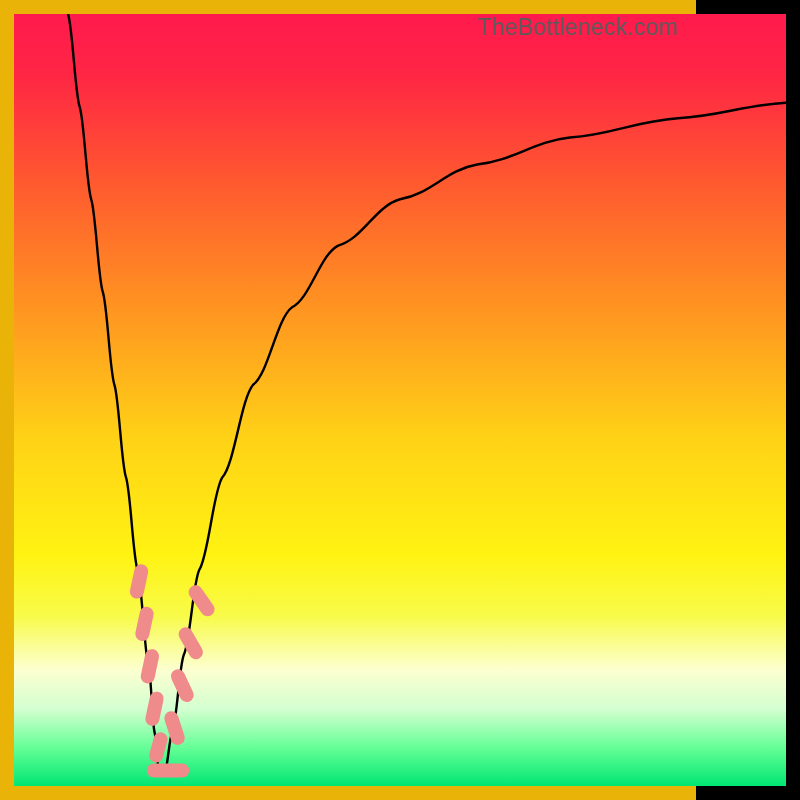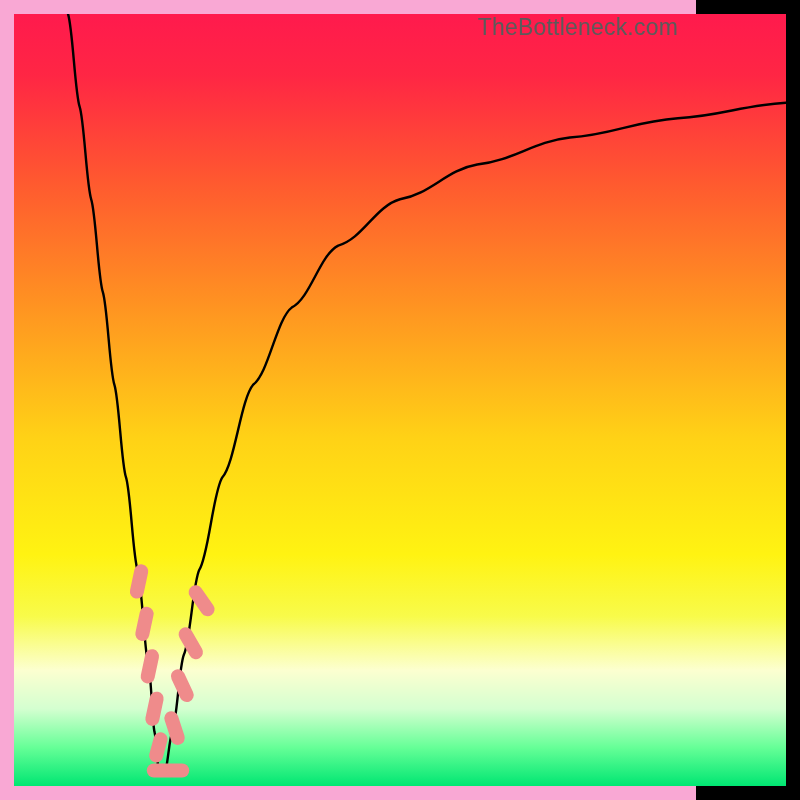--- a/index.html
+++ b/index.html
@@ -9,21 +9,21 @@
     height: 800px;
     overflow: hidden;
     background: #000;
     font-family: Arial, Helvetica, sans-serif;
   }
   .frame {
     position: absolute;
     top: 0; left: 0;
     width: 696px;
     height: 800px;
-    background: #f9a8d4;
+    background: #eab308;
   }
   .plot-area {
     position: absolute;
     top: 14px;
     left: 14px;
     width: 772px;
     height: 772px;
     overflow: hidden;
   }
   .plot-area svg {

